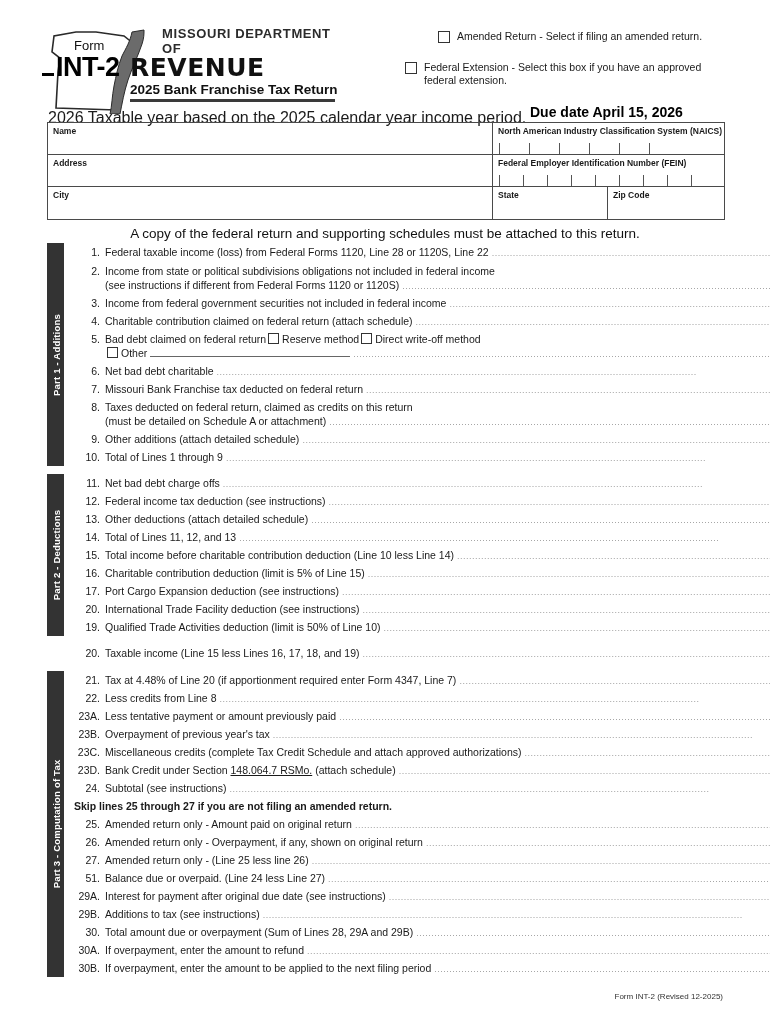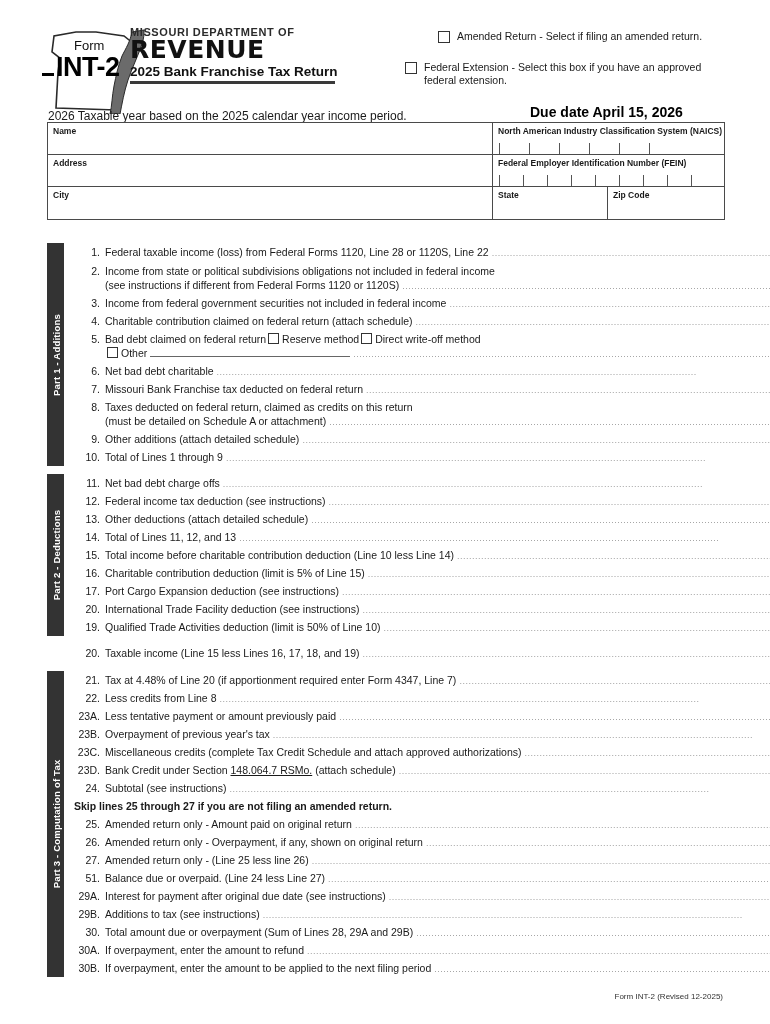--- a/index.html
+++ b/index.html
@@ -8,32 +8,32 @@
 
   
   .hdr{position:absolute;left:0;top:0;width:770px;height:108px;}
   .mo-logo{position:absolute;left:46px;top:22px;width:140px;height:92px;}
   .mo-logo svg{display:block;}
   .form-word{position:absolute;left:74px;top:38px;font-size:13px;color:#111;}
   .form-no{position:absolute;left:56px;top:52px;font-size:27px;font-weight:bold;letter-spacing:-.5px;color:#000;}
   .dash{position:absolute;left:42px;top:73px;width:12px;height:3px;background:#000;}
 
   .dor{position:absolute;left:130px;top:26px;width:215px;}
-  .dor-small{font-size:11px;letter-spacing:.6px;color:#2b2b2b;font-weight:bold;}
+  .dor-small{font-size:13px;letter-spacing:.6px;color:#2b2b2b;font-weight:bold;margin-left:32px;}
   .dor-rev{font-size:25px;font-weight:bold;letter-spacing:.5px;line-height:.96;color:#111;font-family:"DejaVu Sans",sans-serif;}
   .dor-title{font-size:13.5px;font-weight:bold;color:#111;margin-top:2px;}
   .dor-rule{margin-top:2px;height:3px;background:#3a3a3a;width:205px;}
 
   .chk-block{position:absolute;left:405px;top:30px;width:330px;}
   .chk-row{display:flex;align-items:flex-start;margin-bottom:17px;justify-content:center;}
   .cbox{width:10px;height:10px;border:1.3px solid #333;background:#fff;flex:none;margin-top:1px;margin-right:7px;
         box-shadow:inset -2px 2px 0 -1px #fff;}
   .chk-txt{font-size:10.5px;line-height:13.5px;color:#1a1a1a;}
 
-  .taxyear{position:absolute;left:48px;top:109px;font-size:12px;color:#1a1a1a;}
+  .taxyear{position:absolute;left:48px;top:109px;font-size:16px;color:#1a1a1a;}
   .duedate{position:absolute;left:530px;top:104px;font-size:14px;font-weight:bold;color:#000;}
 
   
   .idtable{position:absolute;left:47px;top:122px;width:676px;border:1.2px solid #4a4a4a;}
   .idrow{display:flex;border-bottom:1.2px solid #4a4a4a;height:31px;}
   .idrow:last-child{border-bottom:none;height:32px;}
   .idcell{position:relative;border-right:1.2px solid #4a4a4a;}
   .idcell:last-child{border-right:none;}
   .idlab{position:absolute;left:5px;top:3px;font-size:8.5px;color:#1a1a1a;white-space:nowrap;font-weight:bold;}
   .c-left{width:444px;}
@@ -152,20 +152,21 @@
       </div>
       <div class="idcell c-state">
         <span class="idlab">State</span>
       </div>
       <div class="idcell c-zip">
         <span class="idlab">Zip Code</span>
       </div>
     </div>
   </div>
 
+  <div class="attach">A copy of the federal return and supporting schedules must be attached to this return.</div>
 
   <div class="parts" id="parts-root">
       <div class="part">
         <div class="tabcol">
           <div class="tab">
             <span>Part 1 - Additions</span>
           </div>
         </div>
         <div class="lines">
           <div class="line r19">

